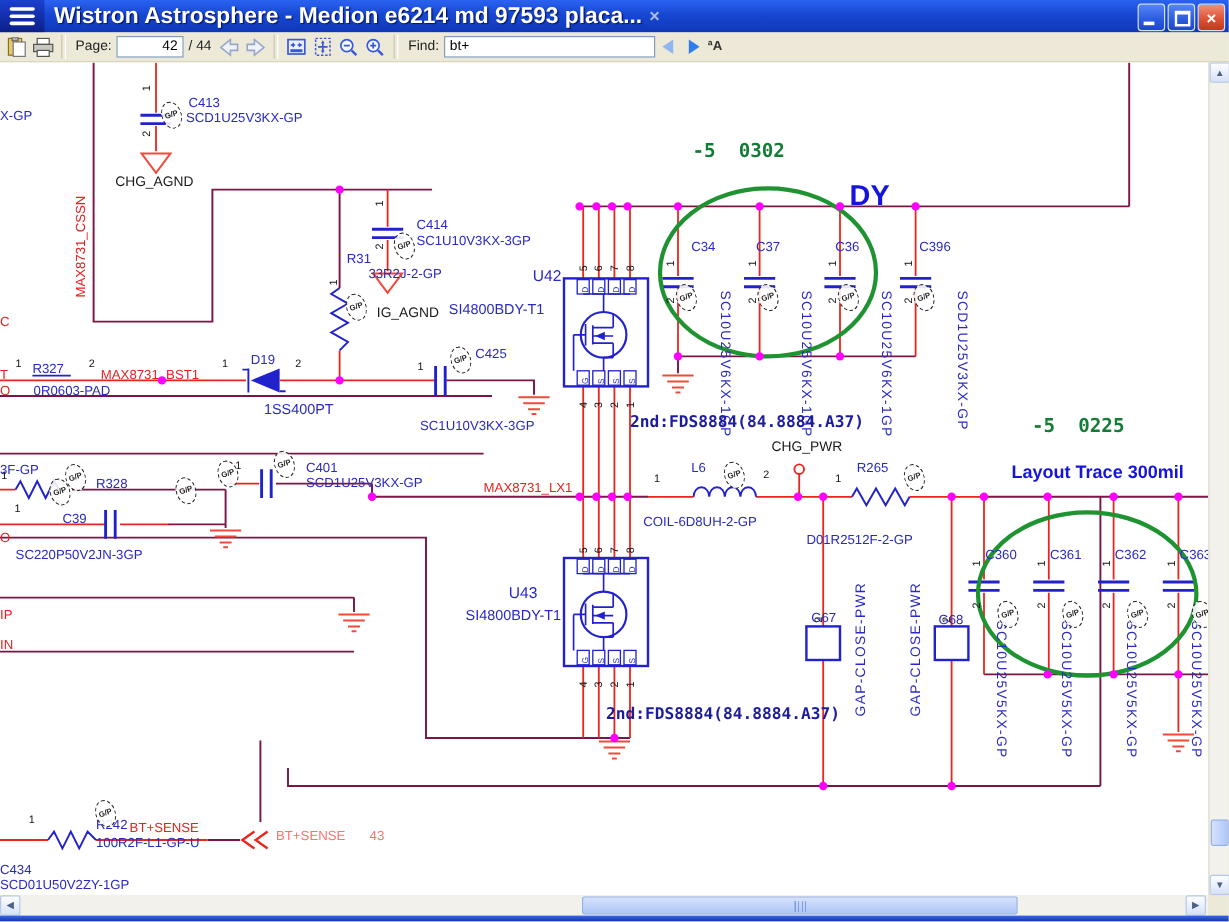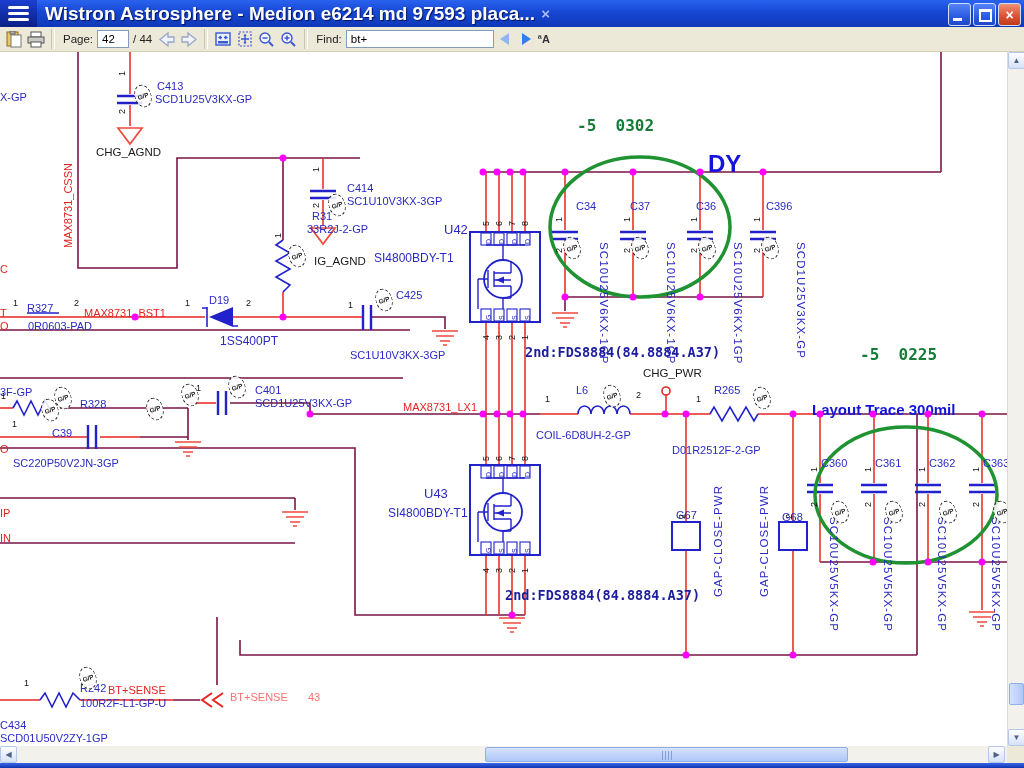--- a/index.html
+++ b/index.html
@@ -22,22 +22,22 @@
   .g-max{position:absolute;left:5px;top:5px;width:9px;height:8px;border:2px solid #fff;border-top-width:3px;}
 
   
   .toolbar{position:absolute;left:0;top:27px;width:1024px;height:25px;background:#ece9d8;
     border-bottom:1px solid #d4d0b8;display:flex;align-items:center;padding:0 3px;box-sizing:border-box;}
   .tbtn{width:22px;height:22px;display:flex;align-items:center;justify-content:center;cursor:pointer;}
   .tsep{width:2px;height:20px;border-left:1px solid #c9c5ae;border-right:1px solid #ffffff;margin:0 4px;}
   .tlabel{font-size:11.5px;color:#222;margin:0 4px;}
   .tinput{height:18px;border:1px solid #7f9db9;background:#fff;font-size:11.5px;
     font-family:"Liberation Sans",sans-serif;padding:0 4px;box-sizing:border-box;}
-  #page-input{width:32px;text-align:left;}
-  #find-input{width:148px;text-align:left;}
+  #page-input{width:56px;text-align:right;}
+  #find-input{width:176px;text-align:left;}
   .tri{width:0;height:0;border-top:6px solid transparent;border-bottom:6px solid transparent;cursor:pointer;}
   .tri.left{border-right:9px solid #8fb6f2;}
   .tri.right{border-left:9px solid #2f7df0;}
   .caseicon{font-size:11px;color:#333;font-weight:bold;cursor:pointer;}
 
   
   .canvas{position:absolute;left:0;top:52px;width:1007px;height:694px;background:#fff;overflow:hidden;}
   .canvas svg{position:absolute;left:0;top:0;}
   .t{position:absolute;font-family:"Liberation Sans",sans-serif;font-size:11px;line-height:12px;white-space:pre;}
   .r90{transform:rotate(90deg);transform-origin:0 0;}
@@ -282,21 +282,21 @@
       <ellipse cx="906" cy="443" rx="91" ry="68" fill="none" stroke="#1f9232" stroke-width="3.5"></ellipse>
     </svg>
     <div id="texts">
         <span class="t c-b" style="left: 157px; top: 28px;">C413</span>
         <span class="t c-b" style="left: 155px; top: 41px;">SCD1U25V3KX-GP</span>
         <span class="t c-b" style="left: 0px; top: 39px;">X-GP</span>
         <span class="t c-k" style="left: 96px; top: 94px;">CHG_AGND</span>
         <span class="t c-r rm90" style="left: 62px; top: 196px;">MAX8731_CSSN</span>
         <span class="t c-b" style="left: 347px; top: 130px;">C414</span>
         <span class="t c-b" style="left: 347px; top: 143px;">SC1U10V3KX-3GP</span>
-        <span class="t c-b" style="left: 312px; top: 158px;">R31</span>
+        <span class="t c-b" style="left: 289px; top: 158px;">R31</span>
         <span class="t c-b" style="left: 307px; top: 171px;">33R2J-2-GP</span>
         <span class="t c-k" style="left: 314px; top: 203px;">IG_AGND</span>
         <span class="t c-b" style="left: 444px; top: 172px; font-size: 13px;">U42</span>
         <span class="t c-b" style="left: 374px; top: 200px; font-size: 12px;">SI4800BDY-T1</span>
         <span class="t c-r" style="left: 0px; top: 211px;">C</span>
         <span class="t c-r" style="left: 0px; top: 255px;">T</span>
         <span class="t c-r" style="left: 0px; top: 268px;">O</span>
         <span class="t c-b" style="left: 27px; top: 250px;">R327</span>
         <span class="t c-b" style="left: 28px; top: 268px;">0R0603-PAD</span>
         <span class="t c-r" style="left: 84px; top: 255px;">MAX8731_BST1</span>
@@ -331,21 +331,21 @@
         <span class="t c-b" style="left: 714px; top: 332px;">R265</span>
         <span class="t c-b" style="left: 672px; top: 392px;">D01R2512F-2-GP</span>
         <span class="t c-b" style="left: 424px; top: 400px; font-size: 13px; margin-top: 36px;">U43</span>
         <span class="t c-b" style="left: 388px; top: 455px; font-size: 12px;">SI4800BDY-T1</span>
         <span class="t c-nb" style="left: 505px; top: 537px;">2nd:FDS8884(84.8884.A37)</span>
         <span class="t c-b" style="left: 676px; top: 457px;">G67</span>
         <span class="t c-b" style="left: 782px; top: 459px;">G68</span>
         <span class="t c-bv rm90" style="left: 712px; top: 545px;">GAP-CLOSE-PWR</span>
         <span class="t c-bv rm90" style="left: 758px; top: 545px;">GAP-CLOSE-PWR</span>
         <span class="t c-g" style="left: 860px; top: 297px;">-5  0225</span>
-        <span class="t c-bb" style="left: 812px; top: 336px; font-size: 15px; margin-top: 16px;">Layout Trace 300mil</span>
+        <span class="t c-bb" style="left: 843px; top: 336px; font-size: 15px;">Layout Trace 300mil</span>
         <span class="t c-b" style="left: 821px; top: 405px;">C360</span>
         <span class="t c-b" style="left: 875px; top: 405px;">C361</span>
         <span class="t c-b" style="left: 929px; top: 405px;">C362</span>
         <span class="t c-b" style="left: 983px; top: 405px;">C363</span>
         <span class="t c-bv r90" style="left: 840px; top: 465px;">SC10U25V5KX-GP</span>
         <span class="t c-bv r90" style="left: 894px; top: 465px;">SC10U25V5KX-GP</span>
         <span class="t c-bv r90" style="left: 948px; top: 465px;">SC10U25V5KX-GP</span>
         <span class="t c-bv r90" style="left: 1002px; top: 465px;">SC10U25V5KX-GP</span>
         <span class="t c-b" style="left: 80px; top: 630px;">R242</span>
         <span class="t c-r" style="left: 108px; top: 632px;">BT+SENSE</span>

